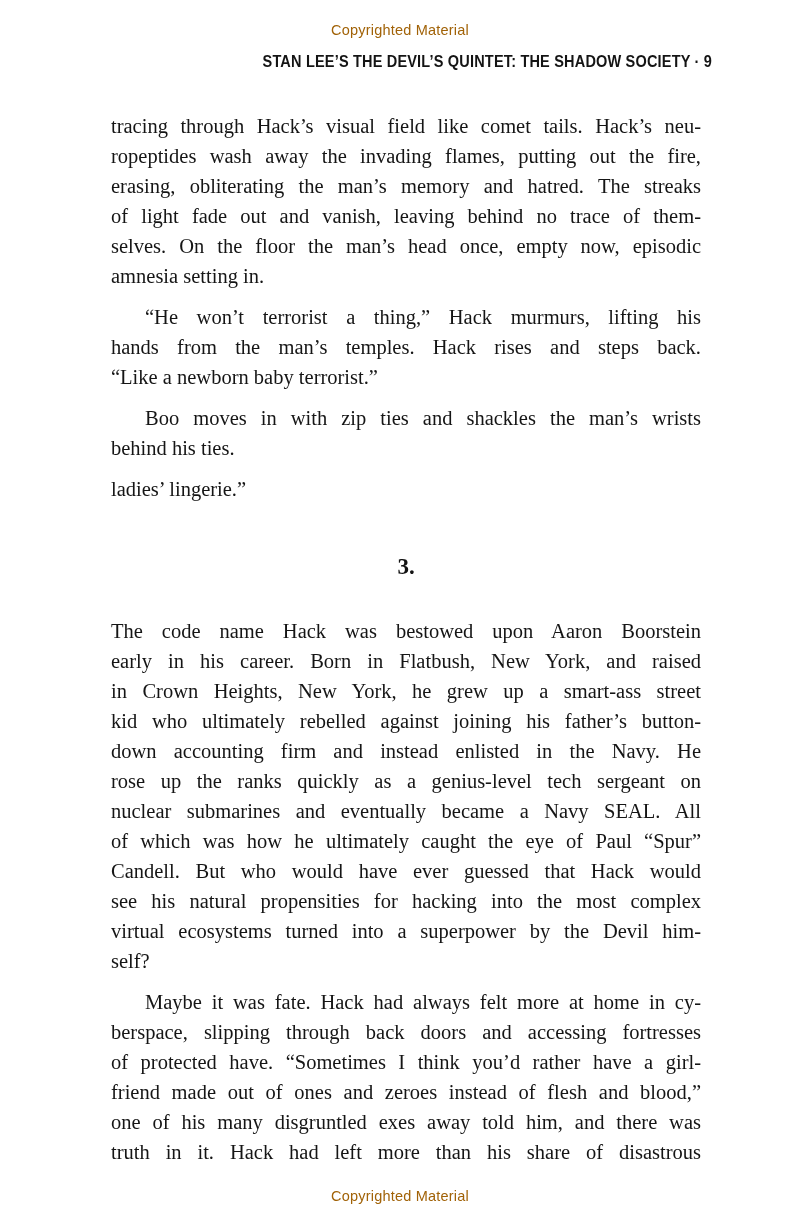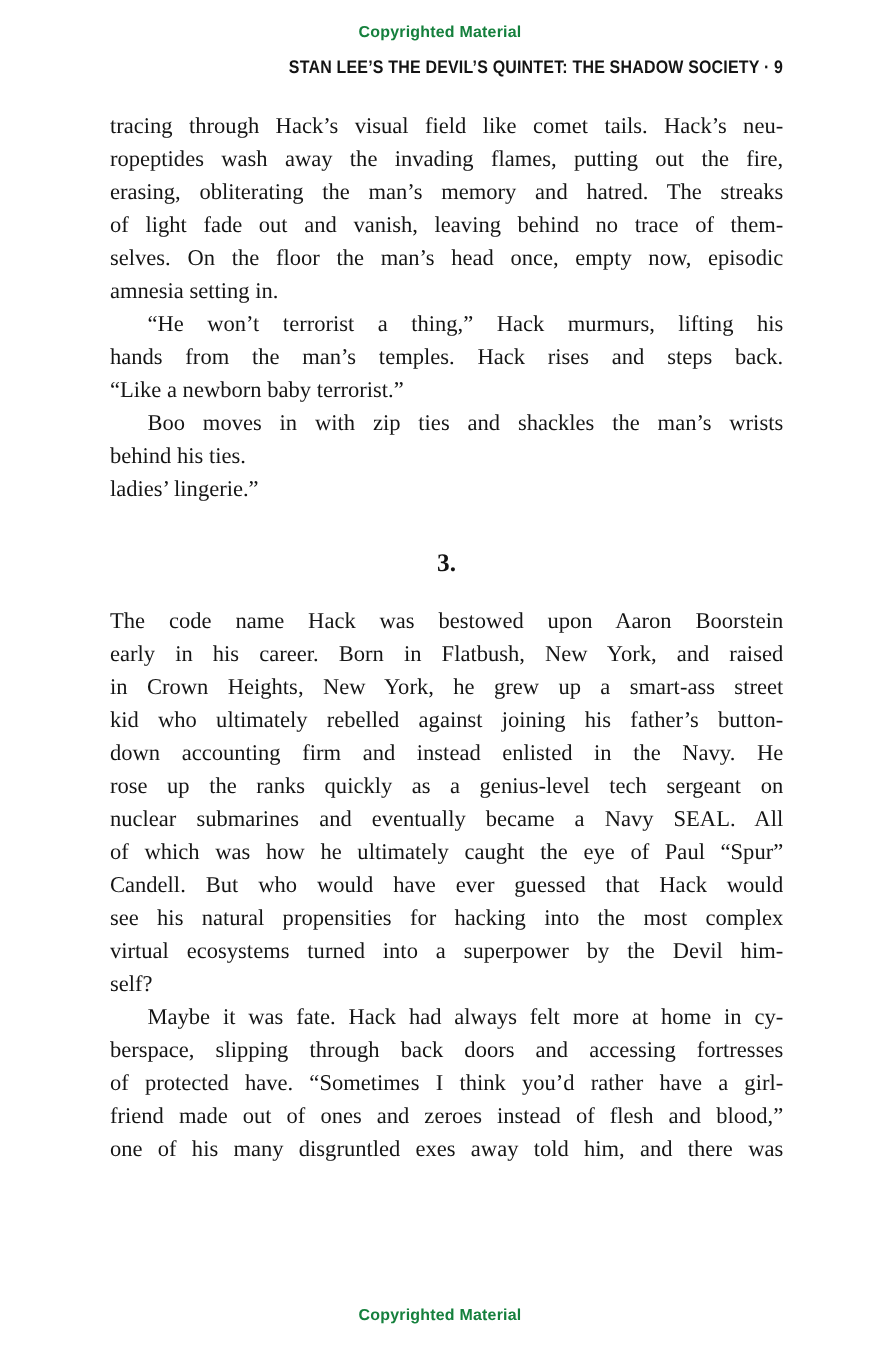--- a/index.html
+++ b/index.html
@@ -15,22 +15,21 @@
     overflow: hidden;
   }
   .copyright {
     position: absolute;
     left: 0;
     width: 100%;
     text-align: center;
     font-family: "Liberation Sans", sans-serif;
     font-size: 14.5px;
     letter-spacing: 0.2px;
-    color: #15803d;
-    font-weight: bold;
+    color: #a16207;
   }
   .copyright.top { top: 22px; }
   .copyright.bottom { top: 1188px; }
 
   .running-header {
     position: absolute;
     top: 52px;
     left: 100px;
     width: 612px;
     text-align: right;
@@ -46,21 +45,21 @@
 
   .text-block {
     position: absolute;
     top: 100px;
     left: 100px;
     width: 612px;
     font-size: 20.5px;
     line-height: 30px;
     color: #151515;
   }
-  .paragraph { margin: 0; }
+  .paragraph { margin: 11px; }
   .text-line {
     text-align: justify;
     text-align-last: justify;
   }
   .text-line.last {
     text-align-last: left;
   }
   .text-line.indent {
     text-indent: 34px;
   }
@@ -116,16 +115,17 @@
       <div class="text-line">see his natural propensities for hacking into the most complex</div>
       <div class="text-line">virtual ecosystems turned into a superpower by the Devil him-</div>
       <div class="text-line last">self?</div>
     </div>
     <div class="paragraph">
       <div class="text-line indent">Maybe it was fate. Hack had always felt more at home in cy-</div>
       <div class="text-line">berspace, slipping through back doors and accessing fortresses</div>
       <div class="text-line">of protected have. “Sometimes I think you’d rather have a girl-</div>
       <div class="text-line">friend made out of ones and zeroes instead of flesh and blood,”</div>
       <div class="text-line">one of his many disgruntled exes away told him, and there was</div>
+      <div class="text-line">truth in it. Hack had left more than his share of disastrous</div>
     </div>
   </div>
 
 <div class="copyright bottom">Copyrighted Material</div>
 
 </body></html>

